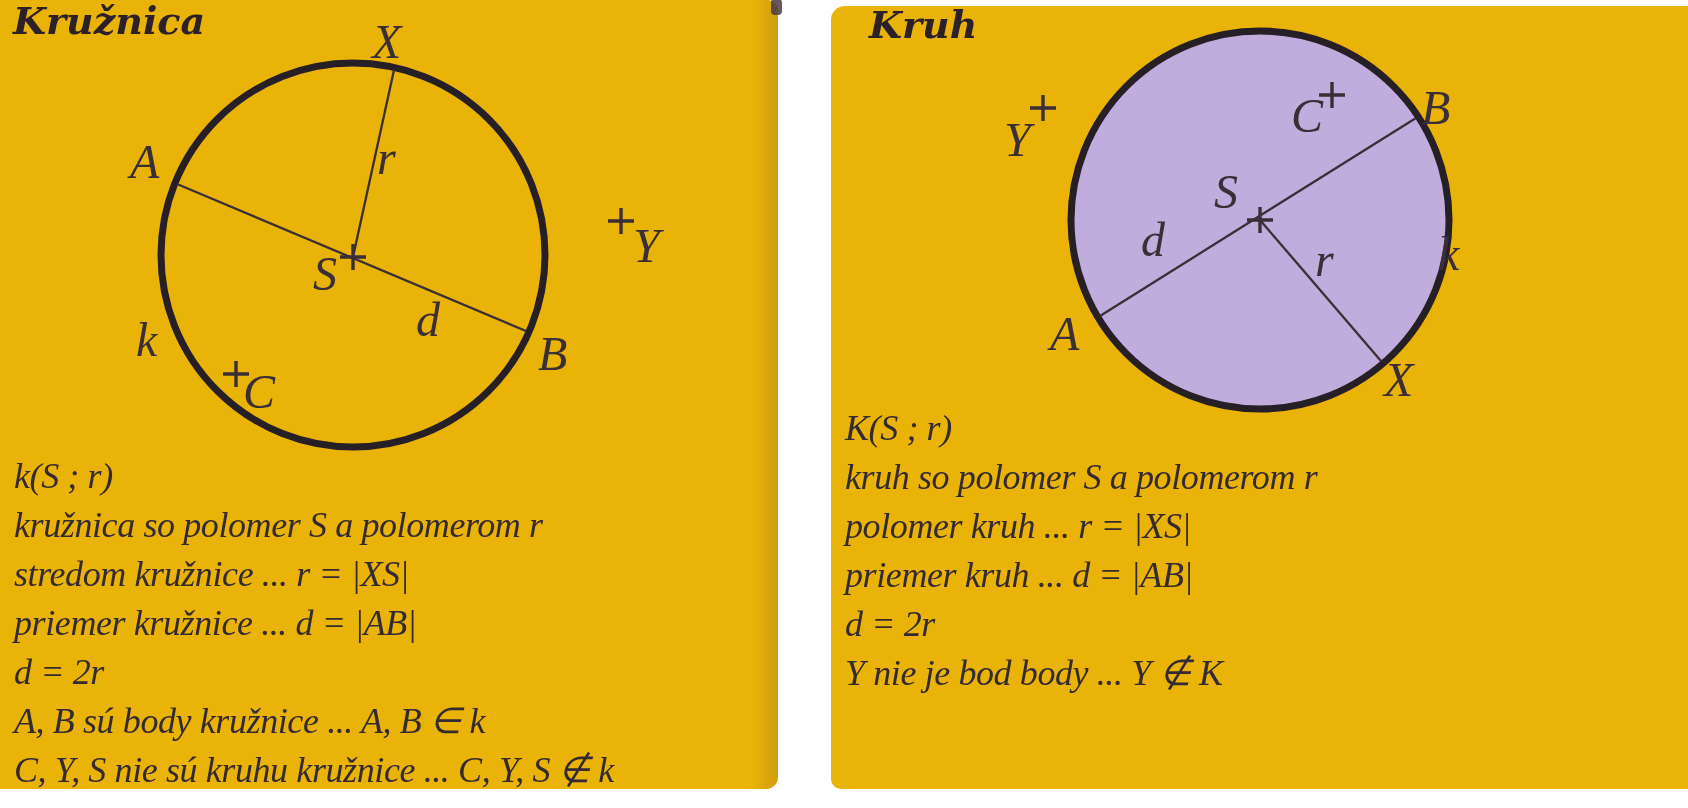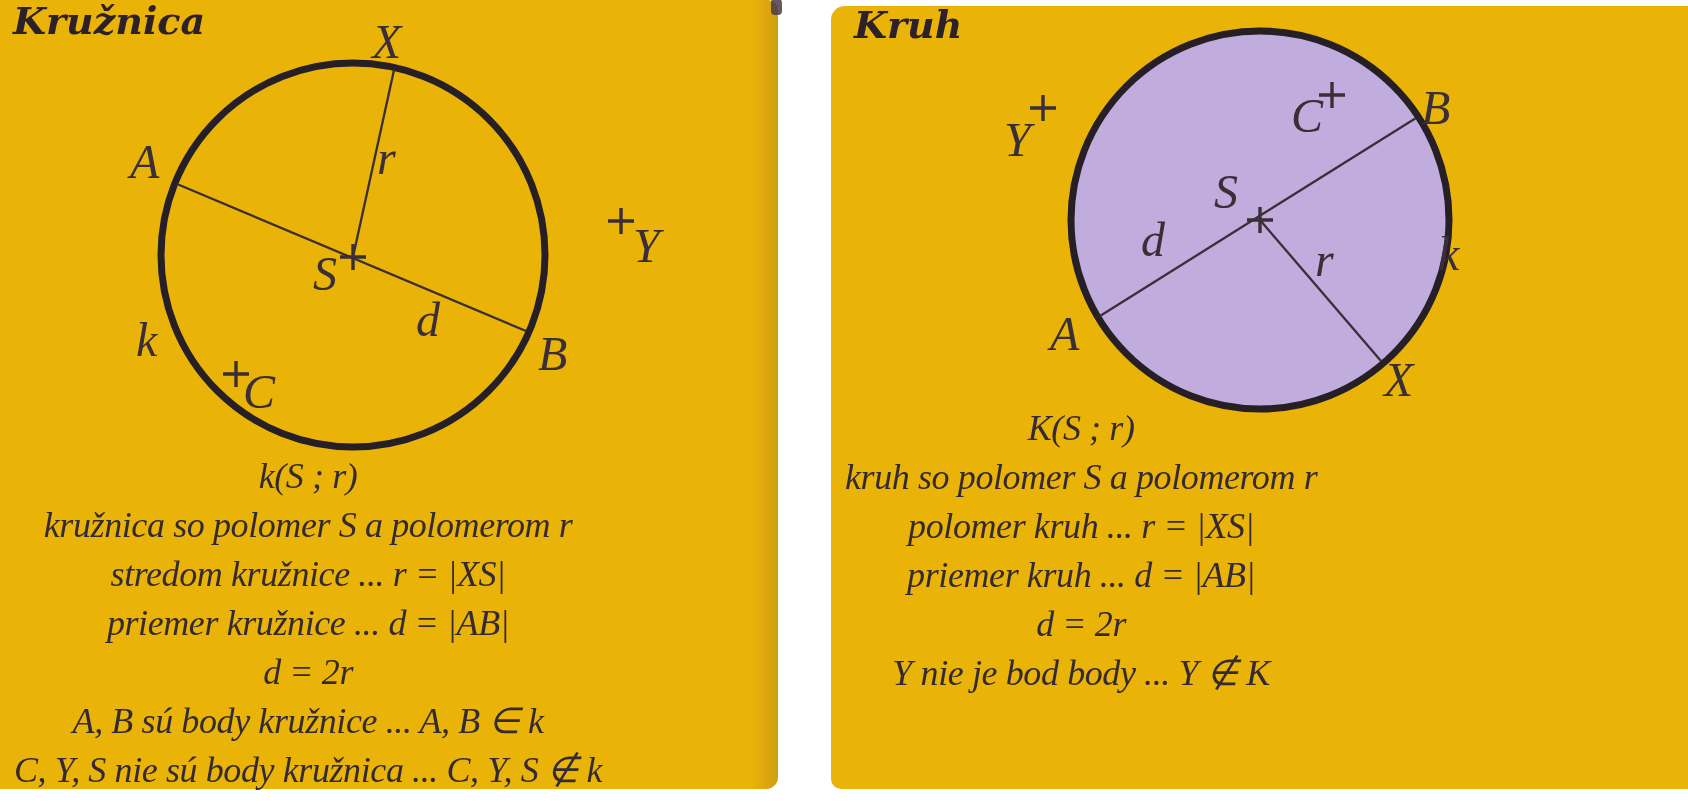--- a/index.html
+++ b/index.html
@@ -20,21 +20,21 @@
   .panel-title{
     position:absolute;margin:0;font-family:"DejaVu Serif", serif;
     font-style:italic;font-weight:bold;font-size:38px;line-height:46px;color:#2c2129;
     white-space:nowrap;
   }
   .diagram{position:absolute;left:0;top:0;}
   .lbl{
     position:absolute;font-style:italic;font-size:48px;line-height:1;
     color:#3a2e37;white-space:nowrap;
   }
-  .textblock{position:absolute;text-align:center;}
+  .textblock{position:absolute;}
   .tline{
     font-style:italic;font-size:36px;line-height:49px;letter-spacing:-0.4px;
     white-space:nowrap;color:#342a32;
   }
 </style>
 </head>
 <body>
 
 <div class="stage">
 
@@ -62,27 +62,27 @@
     <span class="lbl" style="left:243px;top:368px">C</span>
     <span class="lbl" style="left:633px;top:222px">Y</span>
 
     <div class="textblock" style="left:14px;top:452px">
       <div class="tline">k(S ; r)</div>
       <div class="tline">kružnica so polomer S a polomerom r</div>
       <div class="tline">stredom kružnice ... r = |XS|</div>
       <div class="tline">priemer kružnice ... d = |AB|</div>
       <div class="tline">d = 2r</div>
       <div class="tline">A, B sú body kružnice ... A, B ∈ k</div>
-      <div class="tline">C, Y, S nie sú body kružnica ... C, Y, S ∉ k</div>
+      <div class="tline">C, Y, S nie sú kruhu kružnice ... C, Y, S ∉ k</div>
     </div>
   </section>
 
   <section class="panel right">
 
-    <h2 class="panel-title" style="left:23px;top:-4px">Kruh</h2>
+    <h2 class="panel-title" style="left:38px;top:-4px">Kruh</h2>
 
     <svg class="diagram" width="857" height="452" viewBox="0 0 857 452" aria-hidden="true">
       <circle cx="429" cy="214" r="189" fill="#c0acdd" stroke="#261f25" stroke-width="7"></circle>
       <line x1="269" y1="310" x2="585" y2="112" stroke="#3a2e37" stroke-width="2.3"></line>
       <line x1="429" y1="214" x2="550" y2="355" stroke="#3a2e37" stroke-width="2.3"></line>
       <path d="M416 214 H442 M429 201 V227" stroke="#3a2e37" stroke-width="3.4" fill="none"></path>
       <path d="M488 89 H514 M501 76 V102" stroke="#3a2e37" stroke-width="3.4" fill="none"></path>
       <path d="M199 102 H225 M212 89 V115" stroke="#3a2e37" stroke-width="3.4" fill="none"></path>
     </svg>
 

